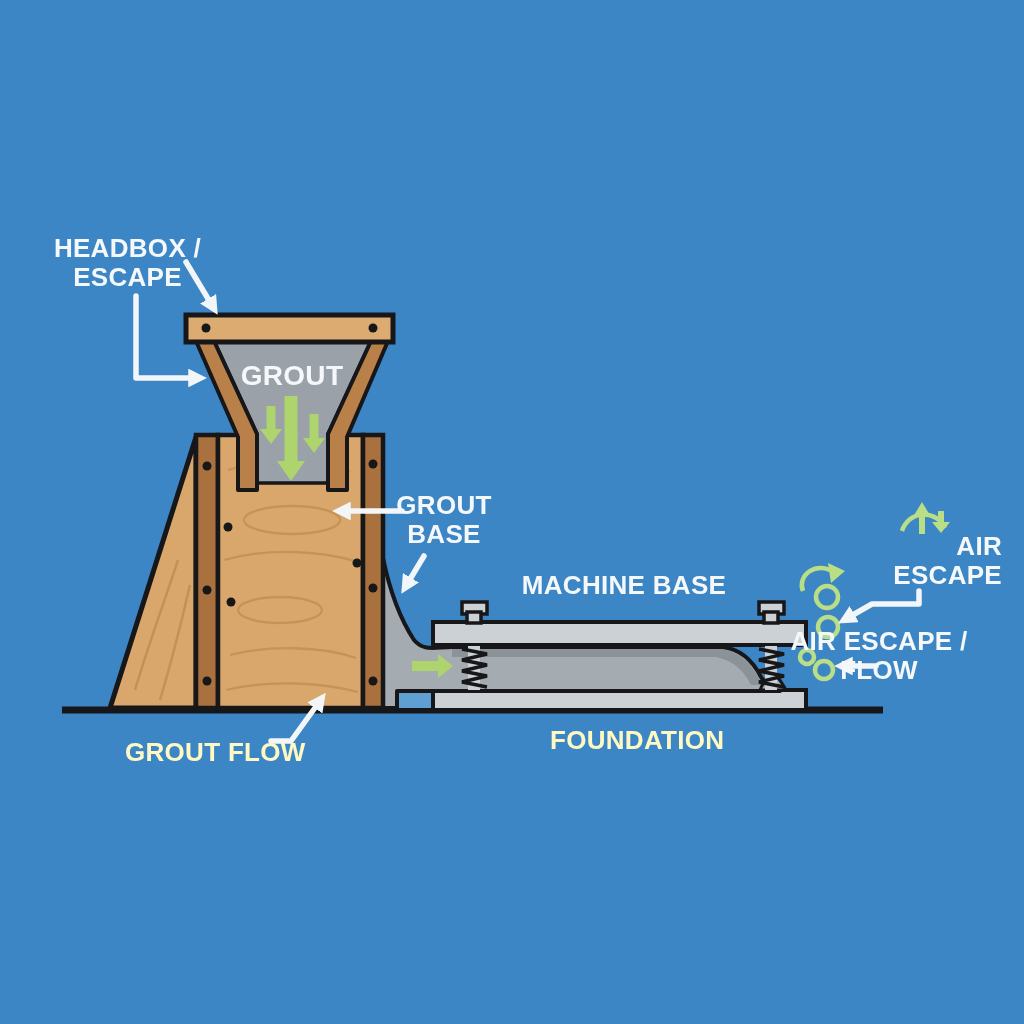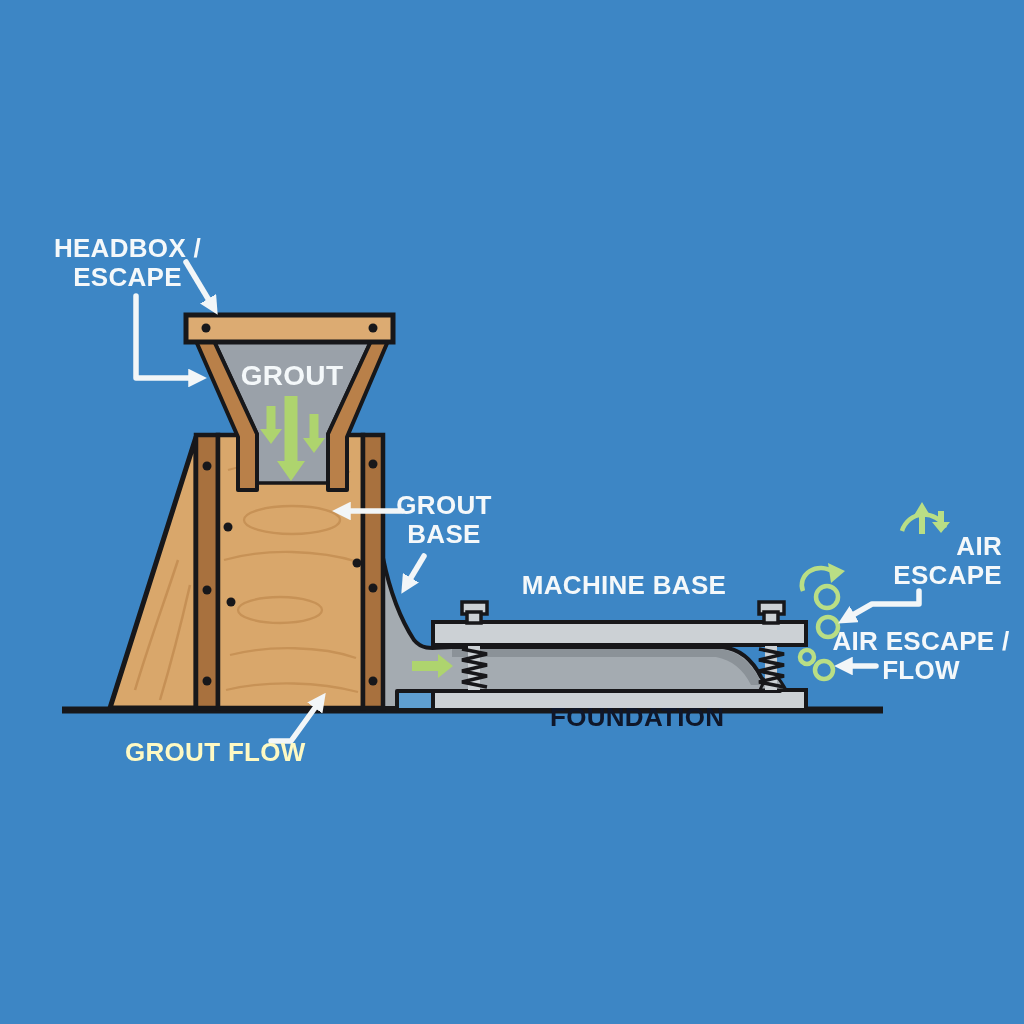--- a/index.html
+++ b/index.html
@@ -6,23 +6,23 @@
   .stage{position:relative;width:1024px;height:1024px;background:#3d86c5;overflow:hidden;
          font-family:"Liberation Sans",sans-serif;}
   svg{position:absolute;left:0;top:0;}
   .label{position:absolute;font-weight:bold;color:#f4f8fa;text-align:center;
          letter-spacing:.3px;line-height:1.12;font-size:26px;white-space:pre;}
   .lbl-headbox{left:35px;top:234px;width:185px;}
   .lbl-grout{left:222px;top:360px;width:140px;font-size:28px;}
   .lbl-groutflow-upper{left:374px;top:491px;width:140px;}
   .lbl-machinebase{left:504px;top:571px;width:240px;}
   .lbl-airbubbles{left:842px;top:532px;width:160px;text-align:right;}
-  .lbl-airescape{left:821px;top:627px;width:200px;}
+  .lbl-airescape{left:779px;top:627px;width:200px;}
   .lbl-groutflow-lower{left:125px;top:726px;width:150px;text-align:left;color:#fef9c3;margin-top:12px;}
-  .lbl-foundation{left:550px;top:703px;width:160px;text-align:left;color:#0f172a;}
+  .lbl-foundation{left:550px;top:726px;width:160px;text-align:left;color:#fef9c3;}
 </style>
 </head>
 <body>
 
 <div class="stage">
 
   <svg width="1024" height="1024" viewBox="0 0 1024 1024">
     <defs>
       <marker id="mw" viewBox="0 0 10 10" refX="2" refY="5" markerWidth="3.4" markerHeight="3.4" orient="auto">
         <path d="M0,0 L10,5 L0,10 Z" fill="#f2f6f8"></path>

